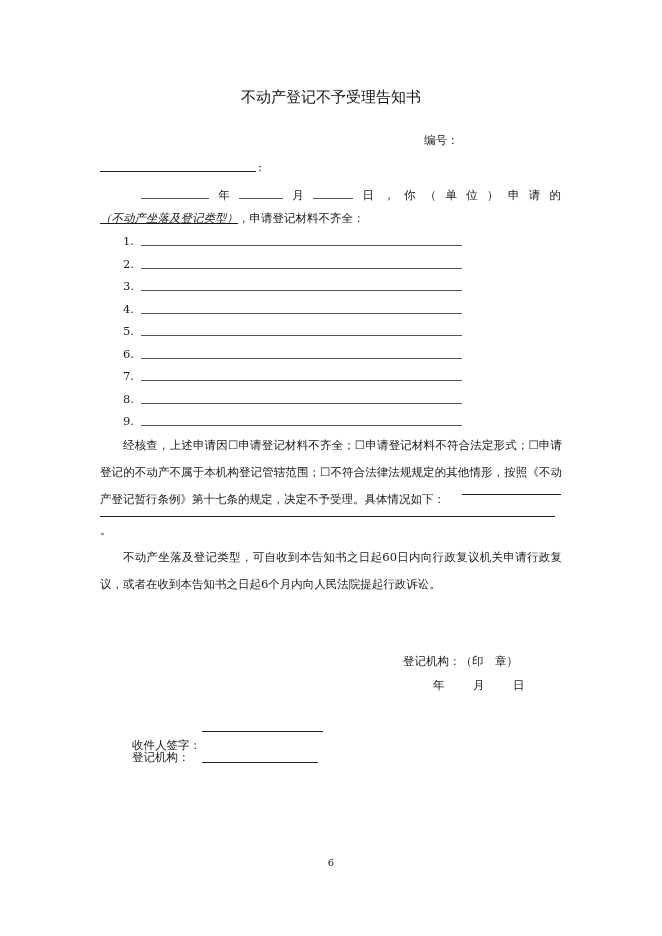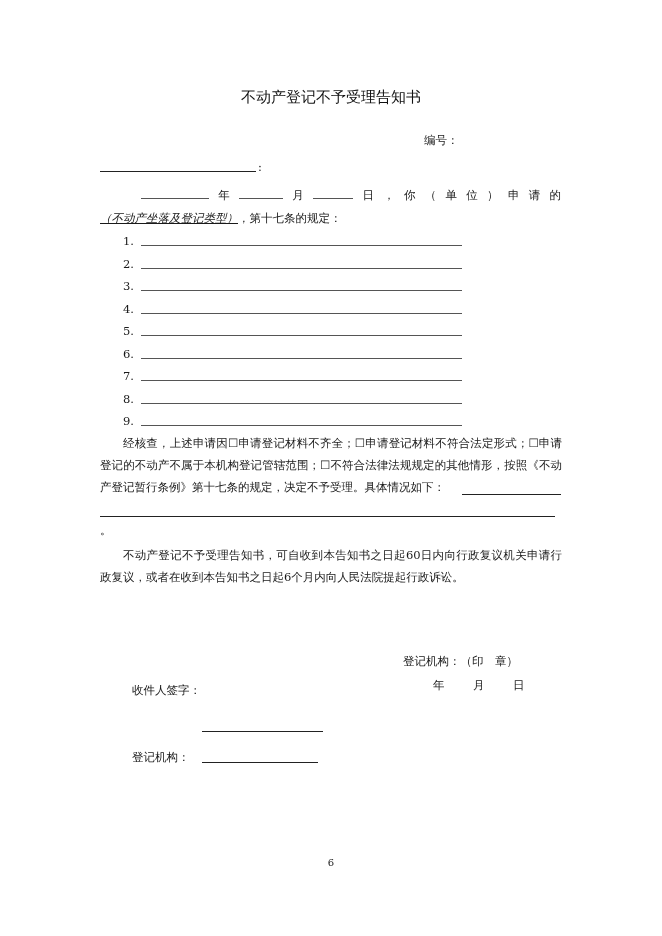--- a/index.html
+++ b/index.html
@@ -5,21 +5,21 @@
   html, body { margin: 0; padding: 0; background: #ffffff; }
   body { width: 662px; height: 936px; position: relative; overflow: hidden;
     font-family: "DejaVu Serif", "Liberation Serif", serif; color: #1a1a1a; font-size: 11.5px; }
   .abs { position: absolute; white-space: nowrap; }
   .title { left: 0; width: 662px; top: 88px; text-align: center; font-family: "DejaVu Sans", "Liberation Sans", sans-serif; font-size: 15px; color: #111; }
   .line { position: absolute; border-bottom: 1px solid #222; height: 0; }
   .thin { border-bottom: 1px solid #555; }
   .spread { display: flex; justify-content: space-between; align-items: baseline; }
   .italic-u { font-style: italic; text-decoration: underline; }
   .item-num { position: absolute; left: 123px; width: 14px; text-align: left; }
-  .para { position: absolute; left: 100px; width: 462px; line-height: 22px; white-space: normal; text-align: justify; }
+  .para { position: absolute; left: 100px; width: 462px; line-height: 27px; white-space: normal; text-align: justify; }
 </style>
 </head>
 <body>
 
 <div>
 
   <div class="abs title">不动产登记不予受理告知书</div>
 
   <div class="abs" style="left:424px; top:133px;">编号：</div>
 
@@ -38,21 +38,21 @@
     <span>（</span>
     <span>单</span>
     <span>位</span>
     <span>）</span>
     <span>申</span>
     <span>请</span>
     <span>的</span>
   </div>
 
   <div class="abs" style="left:100px; top:211px;">
-    <span class="italic-u">（不动产坐落及登记类型）</span><span>，第十七条的规定：</span>
+    <span class="italic-u">（不动产坐落及登记类型）</span><span>，申请登记材料不齐全：</span>
   </div>
 
   <div>
     <div class="item-num abs" style="top:234px;">1.</div>
     <div class="line thin" style="left:141px; top:245px; width:321px;"></div>
 
     <div class="item-num abs" style="top:257px;">2.</div>
     <div class="line thin" style="left:141px; top:268px; width:321px;"></div>
 
     <div class="item-num abs" style="top:279px;">3.</div>
@@ -77,28 +77,28 @@
     <div class="line thin" style="left:141px; top:425px; width:321px;"></div>
   </div>
 
   <div class="para" style="top:432px; text-indent:23px;">
     <span>经核查，上述申请因</span><span>☐</span><span>申请登记材料不齐全；</span><span>☐</span><span>申请登记材料不符合法定形式；</span><span>☐</span><span>申请登记的不动产不属于本机构登记管辖范围；</span><span>☐</span><span>不符合法律法规规定的其他情形，</span><span>按照《不动产登记暂行条例》第十七条的规定，决定不予受理。具体情况如下：</span>
   </div>
   <div class="line" style="left:462px; top:494px; width:99px;"></div>
   <div class="line" style="left:100px; top:516px; width:455px;"></div>
   <div class="abs" style="left:100px; top:523px;">。</div>
 
-  <div class="para" style="top:544px; text-indent:23px;">不动产登记不予受理告知书，可自收到本告知书之日起60日内向行政复议机关申请行政复议，或者在收到本告知书之日起6个月内向人民法院提起行政诉讼。</div>
+  <div class="para" style="top:544px; text-indent:23px;">不动产坐落及登记类型，可自收到本告知书之日起60日内向行政复议机关申请行政复议，或者在收到本告知书之日起6个月内向人民法院提起行政诉讼。</div>
 
   <div class="abs" style="left:403px; top:654px;font-family:Liberation Mono, monospace;">登记机构：（印　章）</div>
   <div class="abs" style="left:433px; top:678px;">年</div>
   <div class="abs" style="left:473px; top:678px;">月</div>
   <div class="abs" style="left:513px; top:678px;">日</div>
 
-  <div class="abs" style="left:132px; top:683px;">收件人签字：</div>
+  <div class="abs" style="left:132px; top:738px;">收件人签字：</div>
   <div class="line" style="left:202px; top:731px; width:121px;"></div>
 
   <div class="abs" style="left:132px; top:750px;">登记机构：</div>
   <div class="line" style="left:202px; top:762px; width:116px;"></div>
 
   <div class="abs" style="left:0; width:662px; text-align:center; top:857px; font-size:10px;">6</div>
 
 </div>
 
 </body></html>

